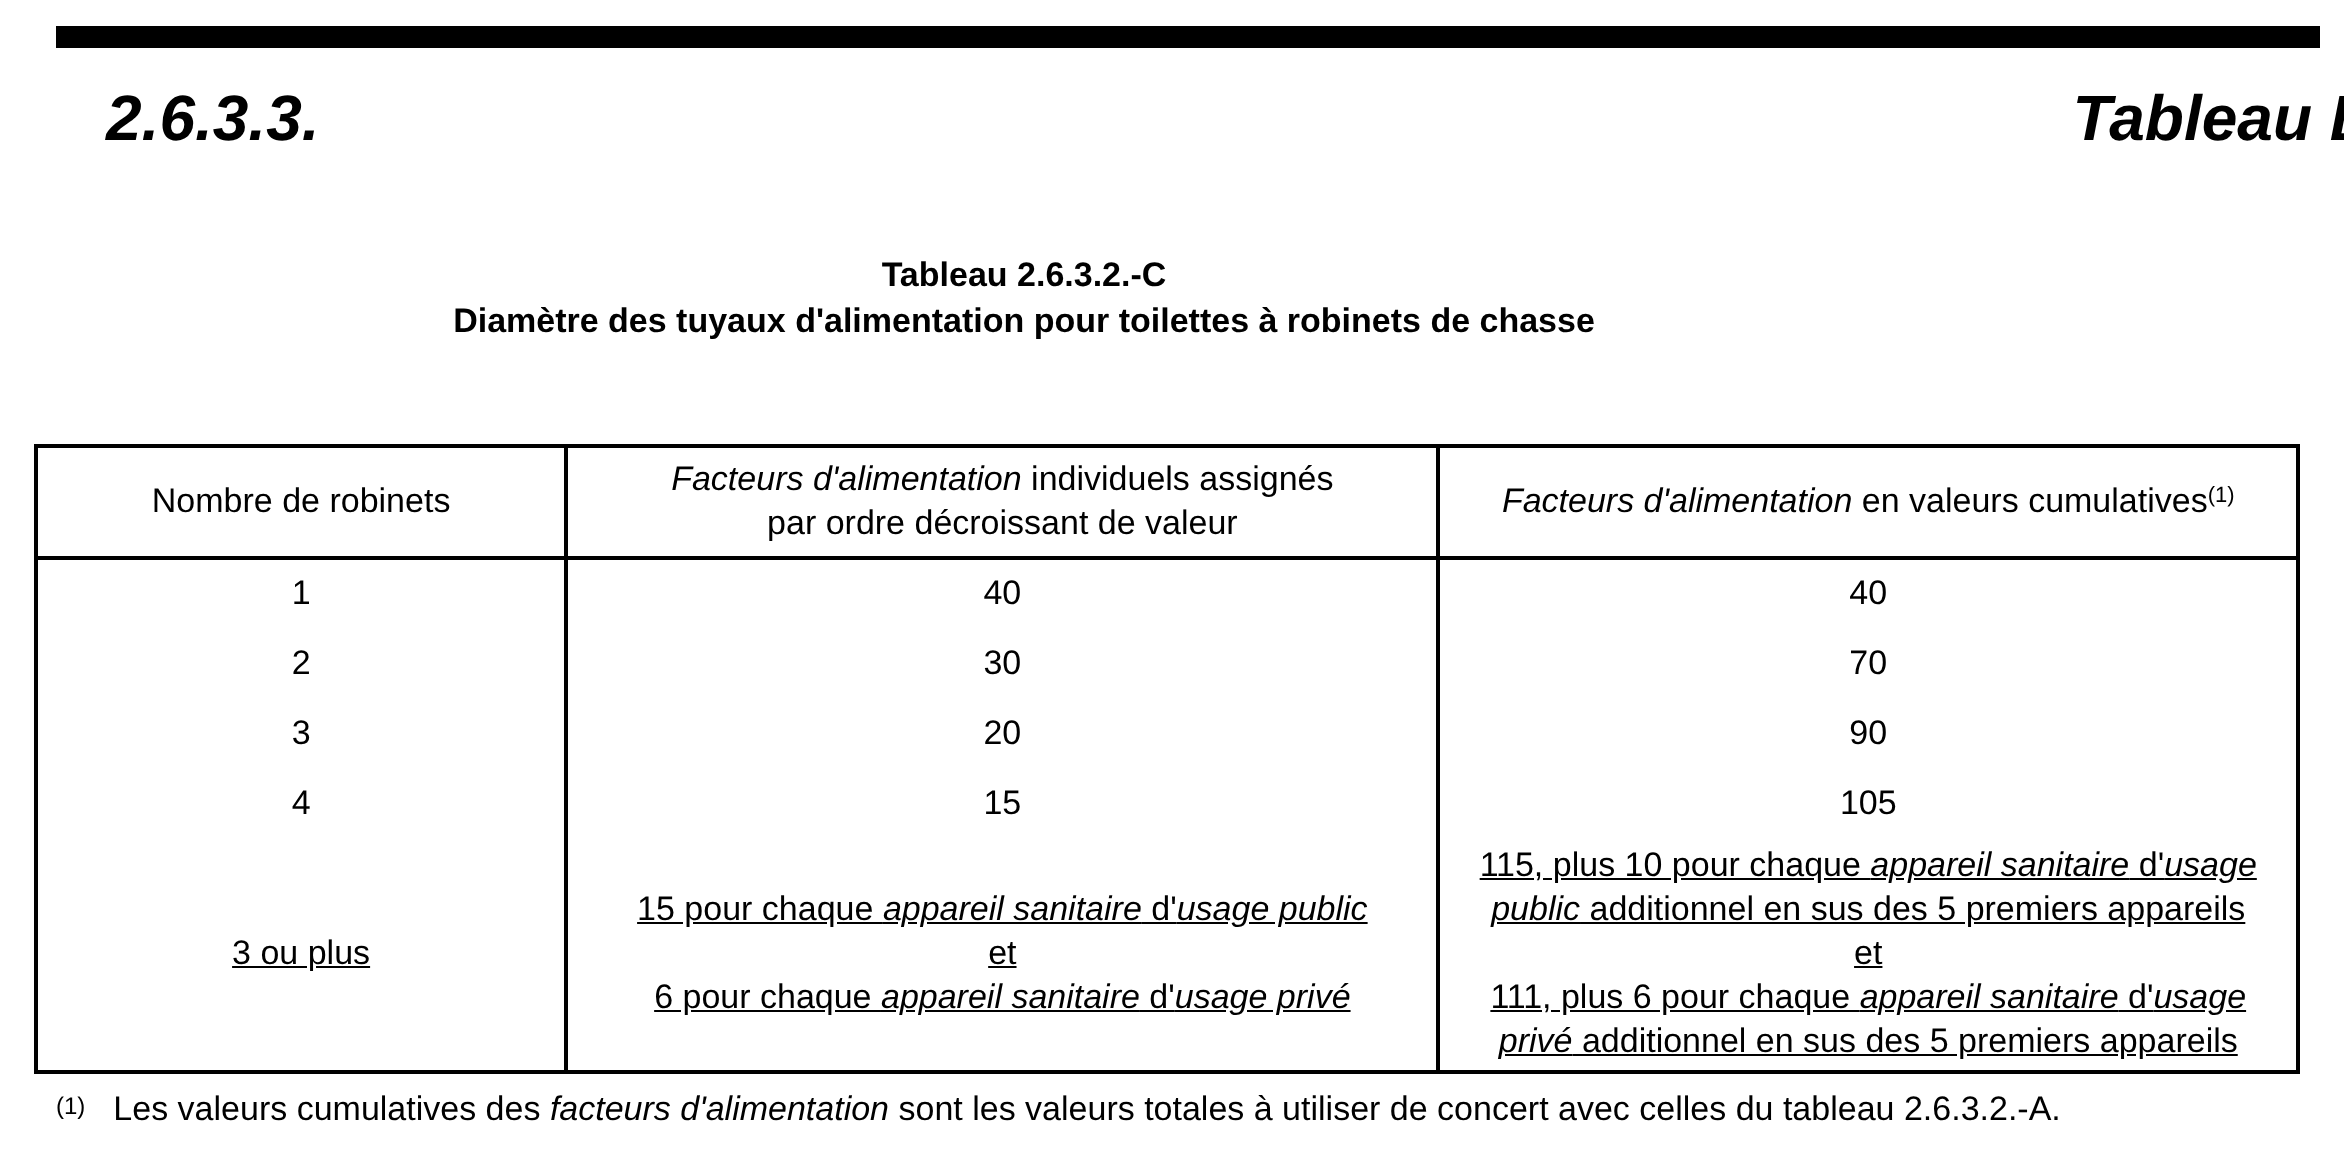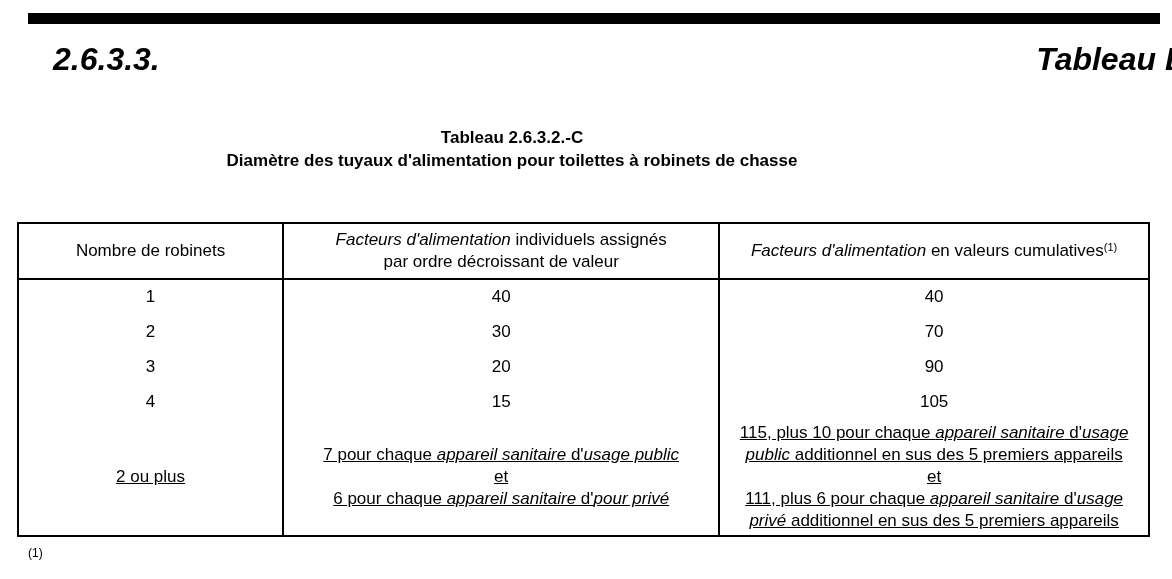--- a/index.html
+++ b/index.html
@@ -132,22 +132,23 @@
       <td class="col-1"><span>3</span></td>
       <td class="col-2"><span>20</span></td>
       <td class="col-3"><span>90</span></td>
     </tr>
     <tr>
       <td class="col-1"><span>4</span></td>
       <td class="col-2"><span>15</span></td>
       <td class="col-3"><span>105</span></td>
     </tr>
     <tr class="row-tall">
-      <td class="col-1"><span>2 ou plus</span></td>
-      <td class="col-2"><span>7 pour chaque </span><span class="it">appareil sanitaire</span><span> d'</span><span class="it">usage public</span><br><span>et</span><br><span>6 pour chaque </span><span class="it">appareil sanitaire</span><span> d'</span><span class="it">pour privé</span></td>
+      <td class="col-1"><span>3 ou plus</span></td>
+      <td class="col-2"><span>15 pour chaque </span><span class="it">appareil sanitaire</span><span> d'</span><span class="it">usage public</span><br><span>et</span><br><span>6 pour chaque </span><span class="it">appareil sanitaire</span><span> d'</span><span class="it">usage privé</span></td>
       <td class="col-3"><span>115, plus 10 pour chaque </span><span class="it">appareil sanitaire</span><span> d'</span><span class="it">usage</span><br><span class="it">public</span><span> additionnel en sus des 5 premiers appareils</span><br><span>et</span><br><span>111, plus 6 pour chaque </span><span class="it">appareil sanitaire</span><span> d'</span><span class="it">usage</span><br><span class="it">privé</span><span> additionnel en sus des 5 premiers appareils</span></td>
     </tr>
   </tbody>
 </table>
 
 <div class="footnote">
   <span class="footnote-marker">(1)</span>
+  <span><span>Les valeurs cumulatives des </span><span class="it">facteurs d'alimentation</span><span> sont les valeurs totales à utiliser de concert avec celles du tableau 2.6.3.2.-A.</span></span>
 </div>
 
 </body></html>

